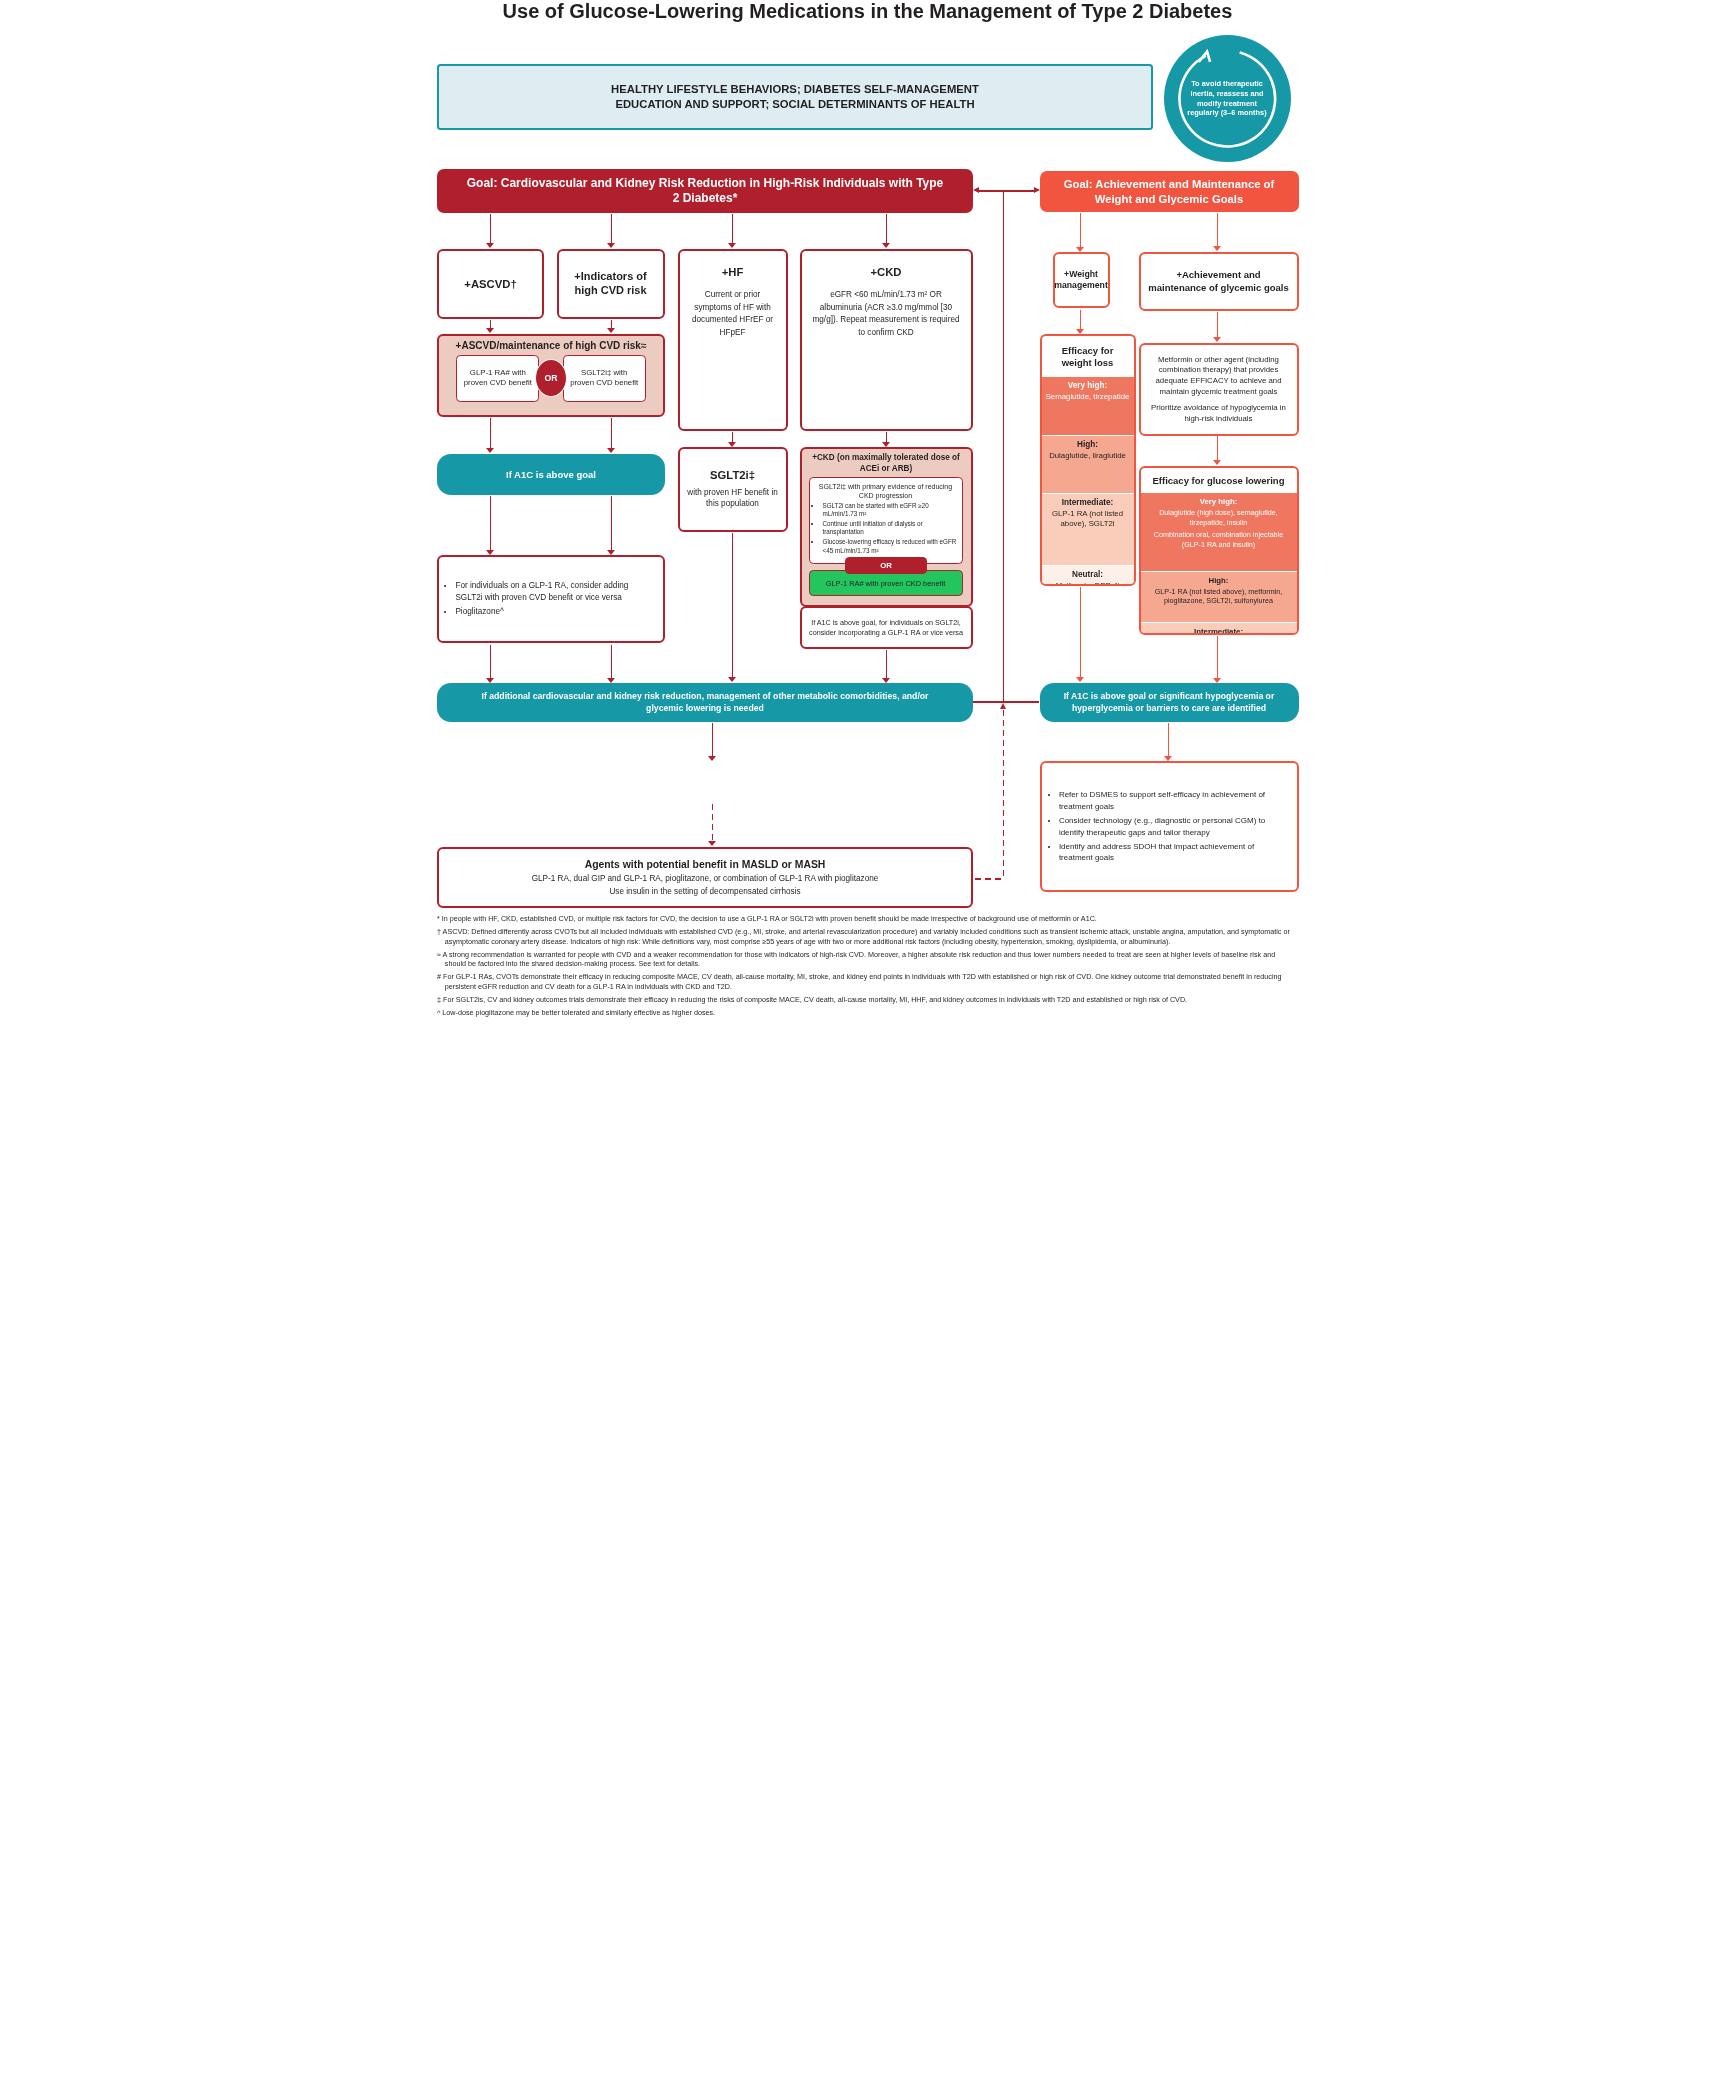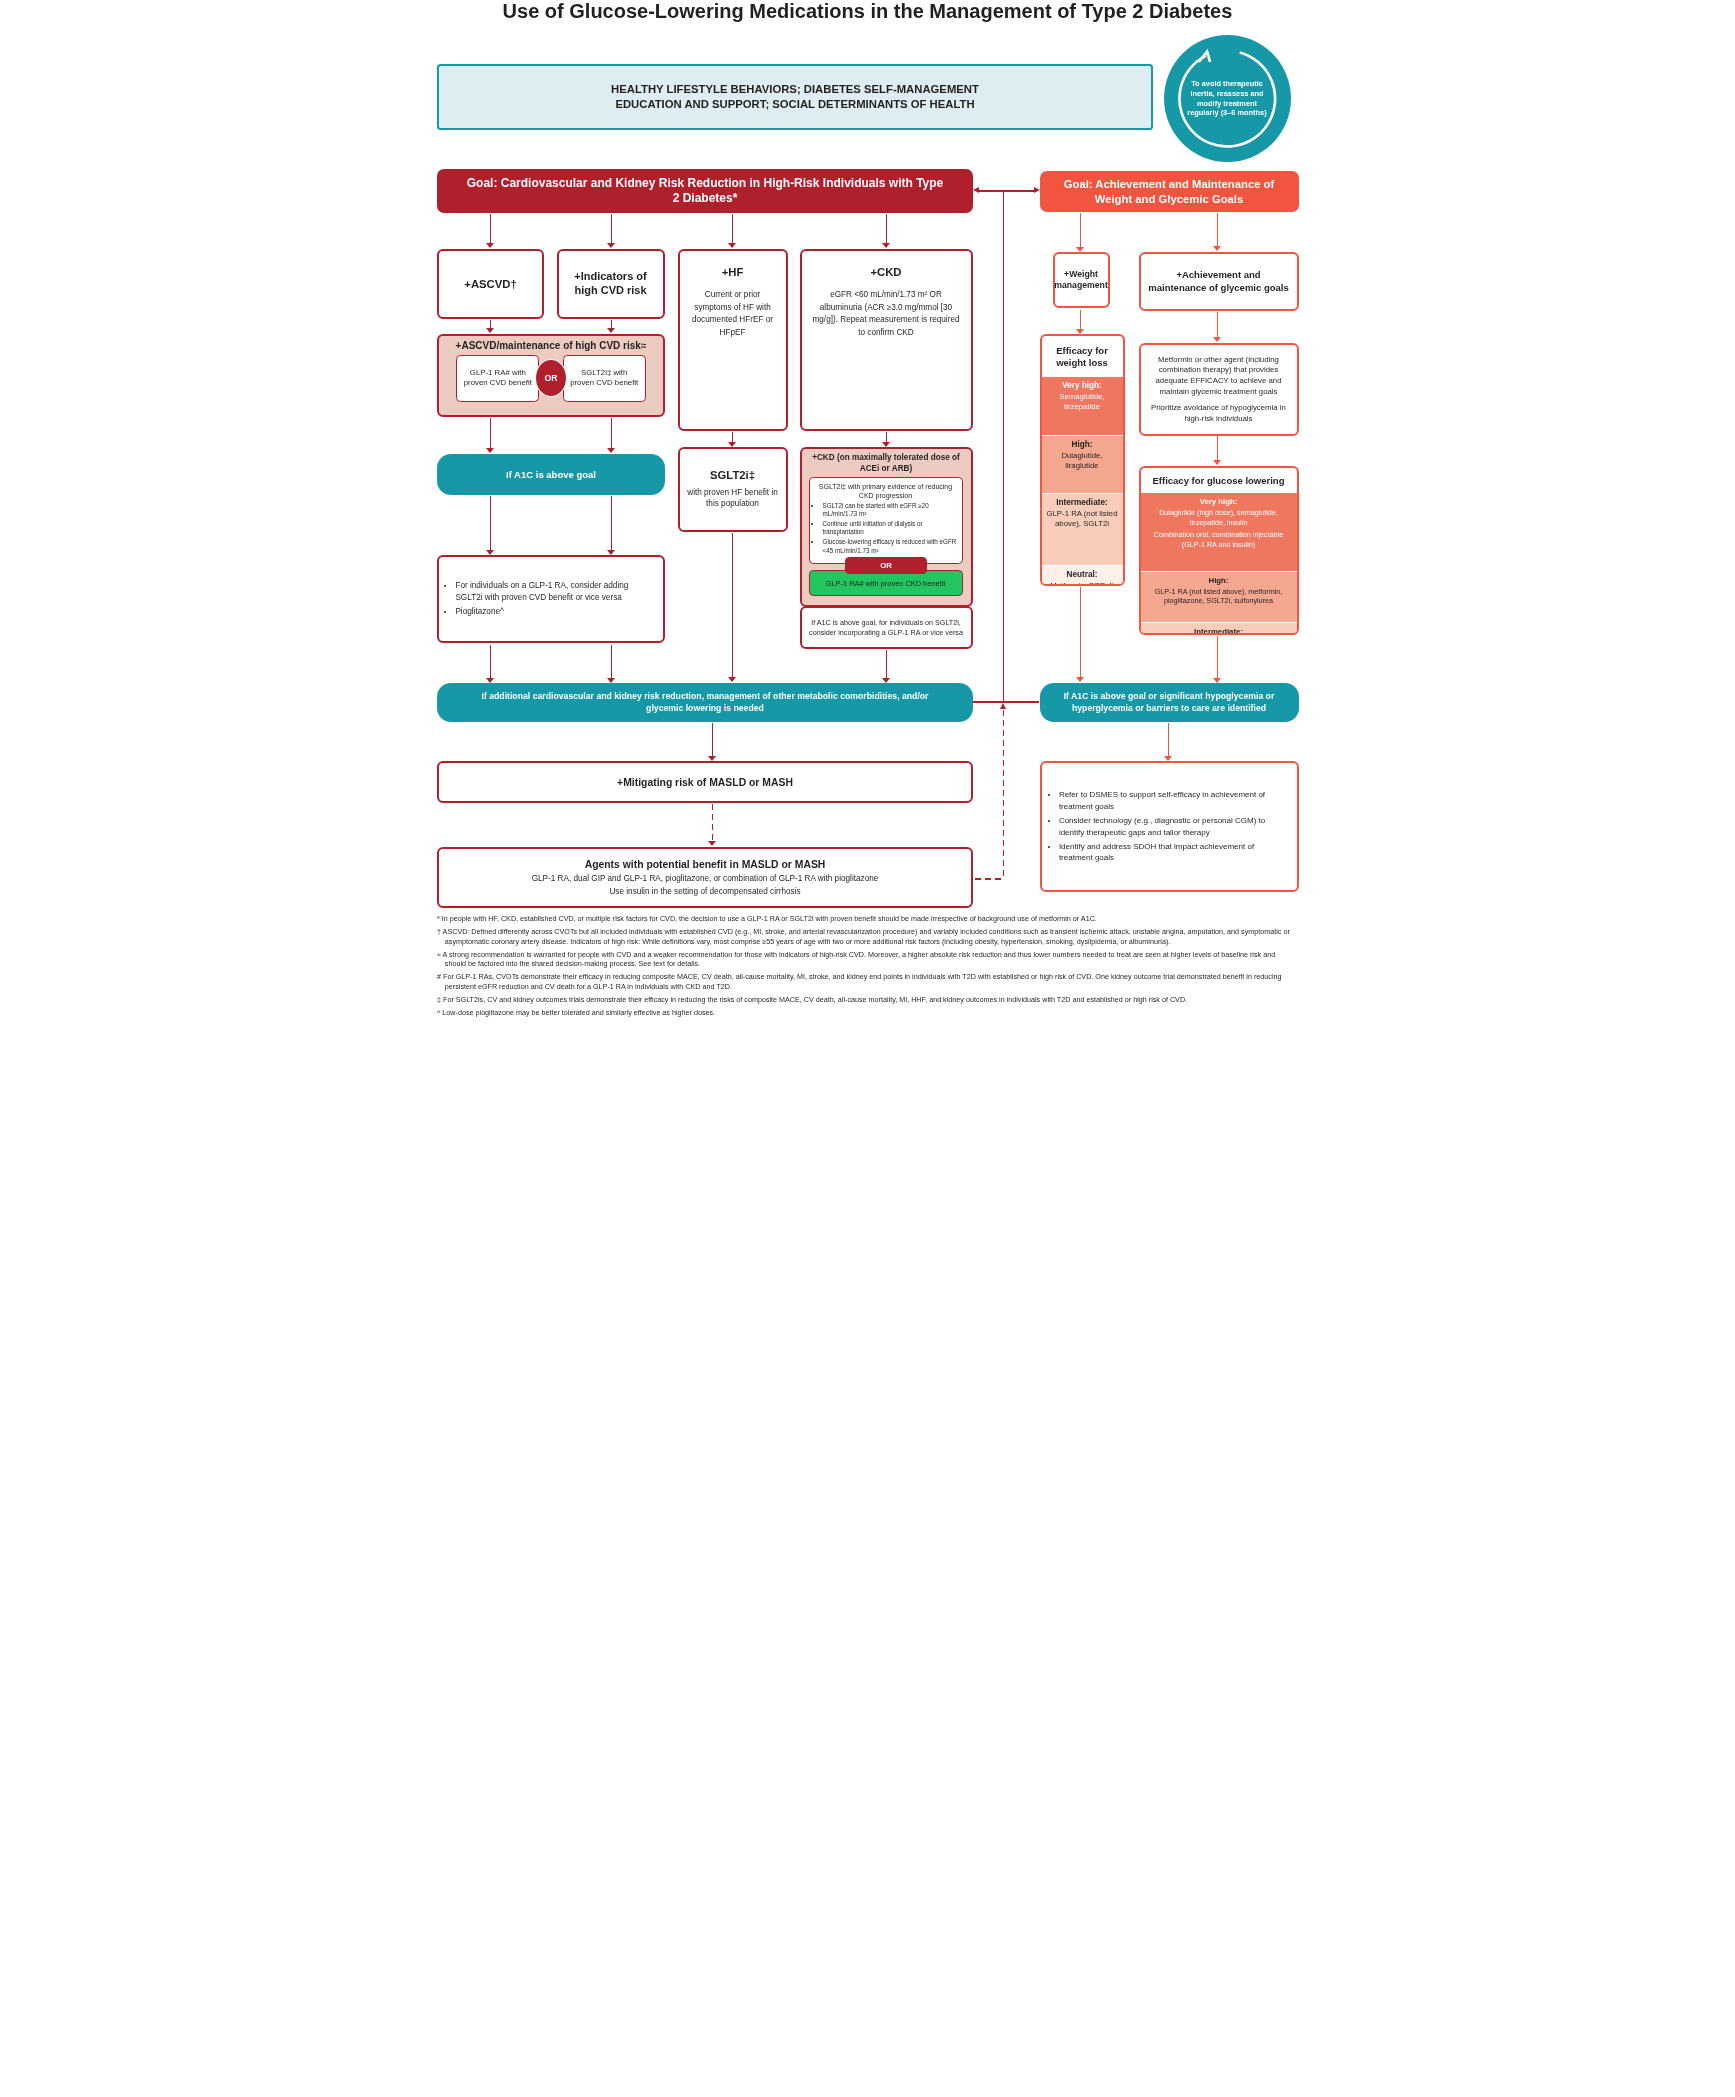--- a/index.html
+++ b/index.html
@@ -164,34 +164,31 @@
     <div style="font-size:7.2px;line-height:1.35;">If A1C is above goal, for individuals on SGLT2i, consider incorporating a GLP-1 RA or vice versa</div>
   </div>
 
   <div class="abs ctr tealbar" style="left:3.5px;top:683px;width:536px;height:39px;">
     <div style="font-size:8.7px;max-width:455px;line-height:1.35;">If additional cardiovascular and kidney risk reduction, management of other metabolic comorbidities, and/or glycemic lowering is needed</div>
   </div>
   <div class="abs ctr tealbar" style="left:606px;top:683px;width:259px;height:39px;">
     <div style="font-size:8.7px;max-width:243px;line-height:1.35;">If A1C is above goal or significant hypoglycemia or hyperglycemia or barriers to care are identified</div>
   </div>
 
-  <div class="abs ctr rbox" style="left:3.5px;top:761px;width:536px;height:42px;">
-    <div class="b" style="font-size:10.4px;">+Mitigating risk of MASLD or MASH</div>
-  </div>
   <div class="abs ctr rbox" style="left:3.5px;top:847px;width:536px;height:61px;padding:4.3px 8.7px;">
     <div class="b" style="font-size:10.4px;margin-bottom:4.3px;">Agents with potential benefit in MASLD or MASH</div>
     <div style="font-size:8.2px;margin-bottom:3.5px;">GLP-1 RA, dual GIP and GLP-1 RA, pioglitazone, or combination of GLP-1 RA with pioglitazone</div>
     <div style="font-size:8.2px;">Use insulin in the setting of decompensated cirrhosis</div>
   </div>
 
   <div class="abs ctr obox" style="left:619px;top:252px;width:57px;height:56px;">
     <div class="b" style="font-size:8.7px;line-height:1.25;">+Weight management</div>
   </div>
 
-  <div class="abs obox" style="left:606px;top:334px;width:85px;height:252px;overflow:hidden;display:flex;flex-direction:column;">
+  <div class="abs obox" style="left:606px;top:334px;width:96px;height:252px;overflow:hidden;display:flex;flex-direction:column;">
     <div class="ctr" style="height:41px;flex:none;">
       <div class="b" style="font-size:9.5px;line-height:1.25;max-width:65px;">Efficacy for weight loss</div>
     </div>
     <div class="tier" style="background:#f0775f;color:#fff;height:49px;flex:none;">
       <div class="lbl" style="font-size:8.2px;">Very high:</div>
       <div style="font-size:7.8px;line-height:1.3;margin-top:1.7px;">Semaglutide, tirzepatide</div>
     </div>
     <div class="tier" style="background:#f5a88f;border-top:1.7px solid #fff;height:49px;flex:none;">
       <div class="lbl" style="font-size:8.2px;">High:</div>
       <div style="font-size:7.8px;line-height:1.3;margin-top:1.7px;">Dulaglutide, liraglutide</div>

